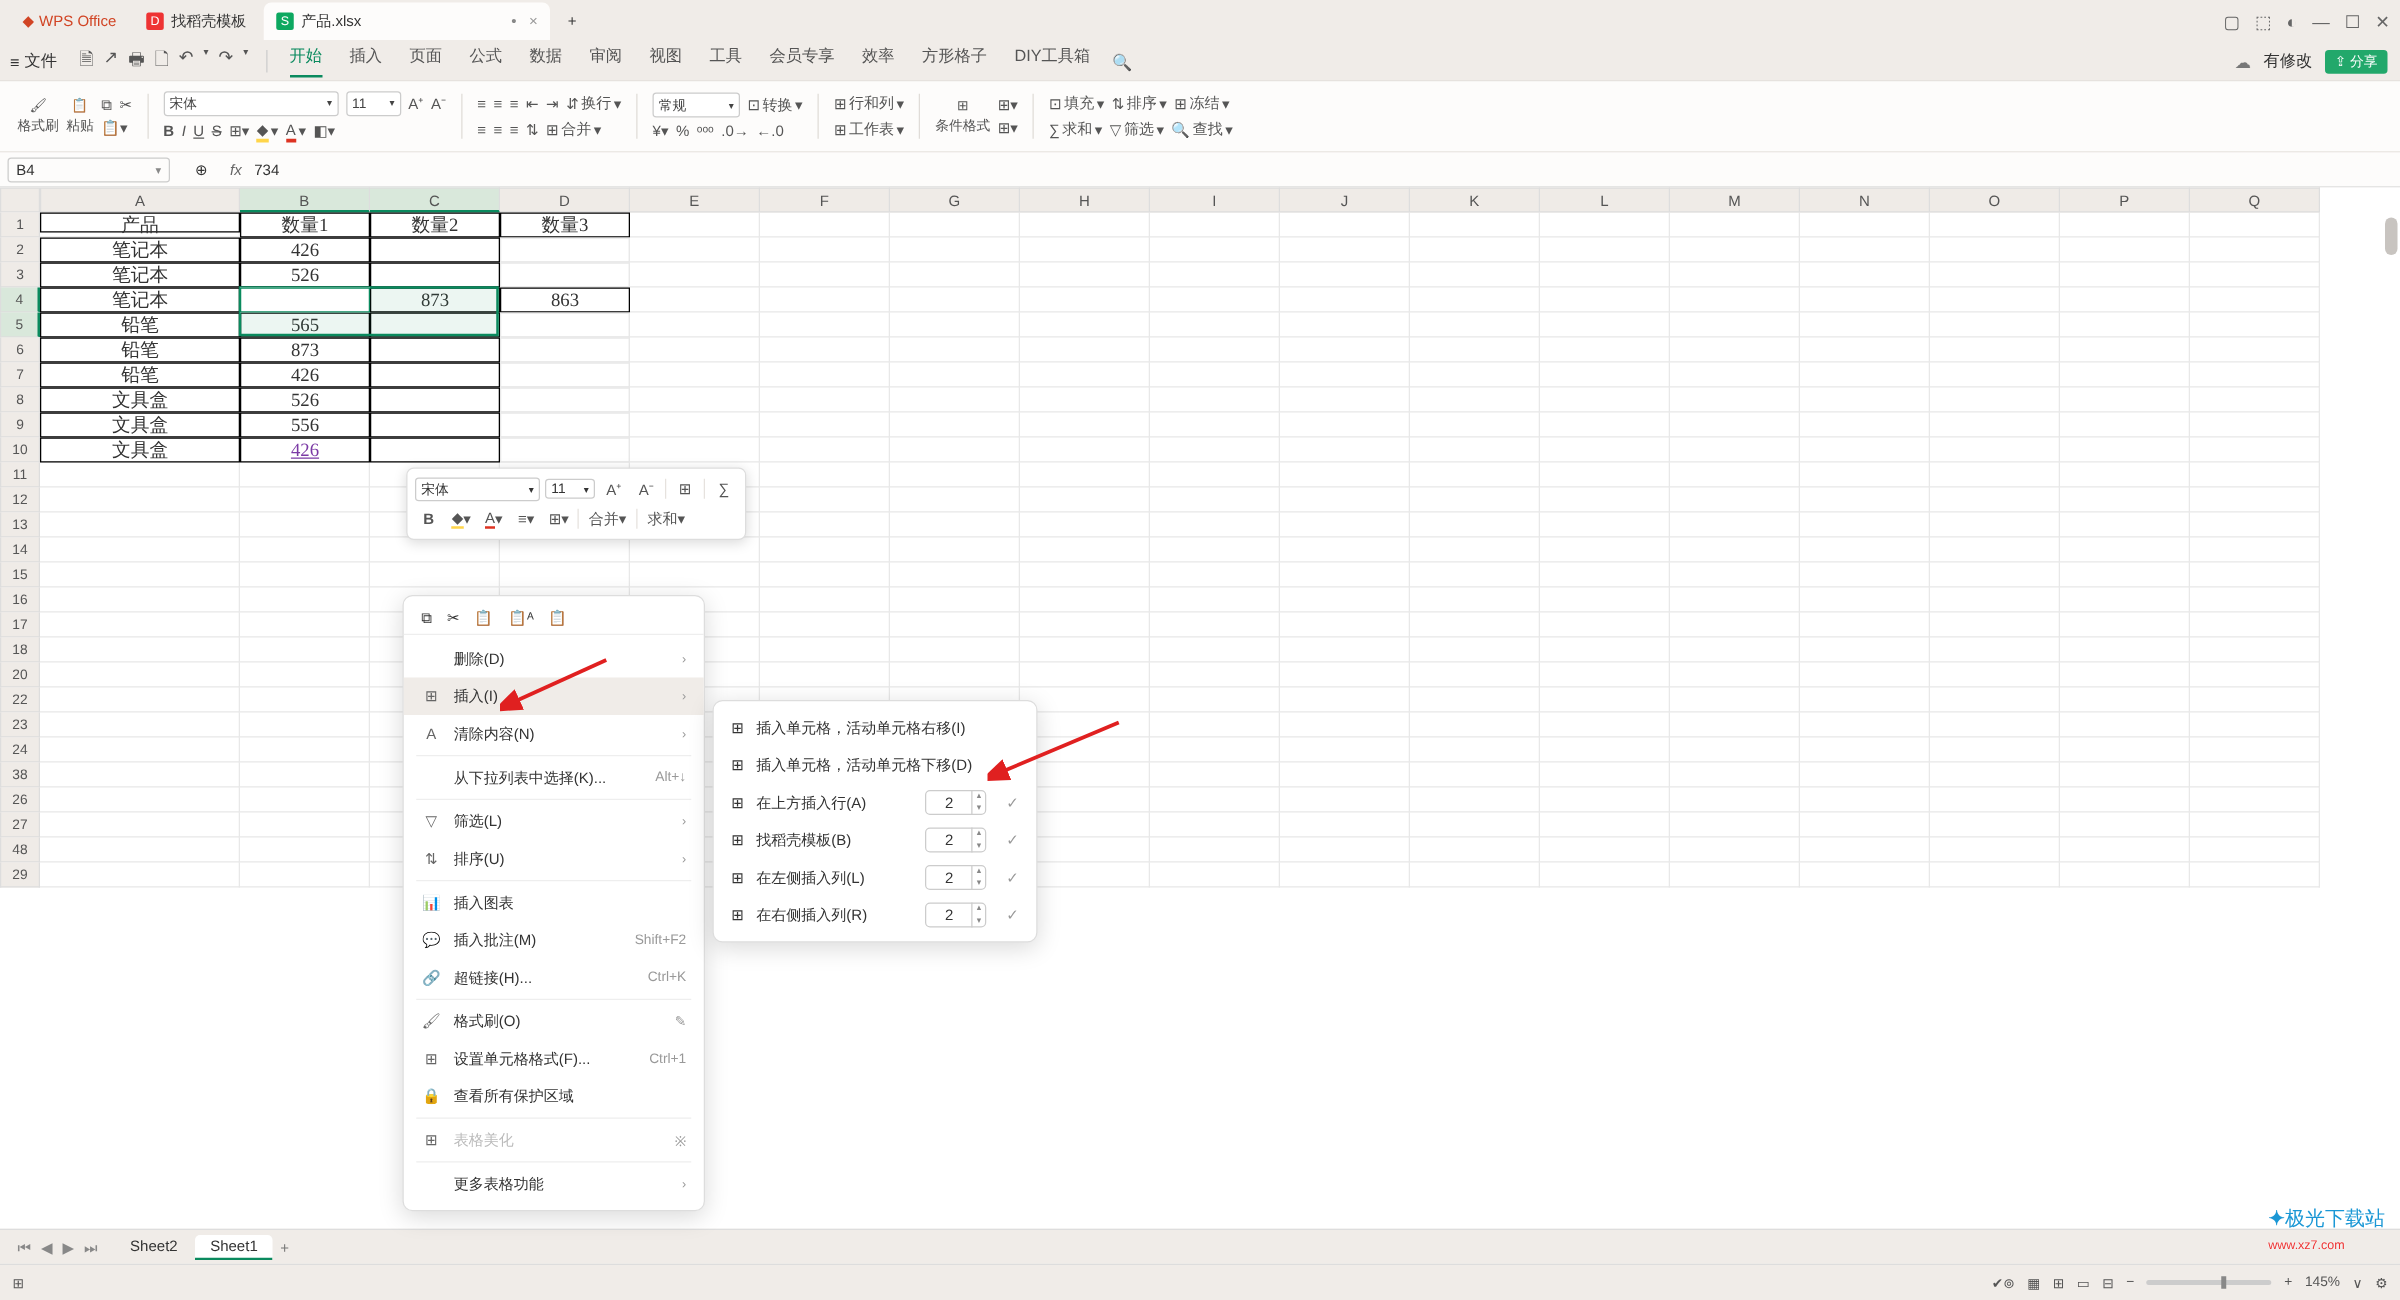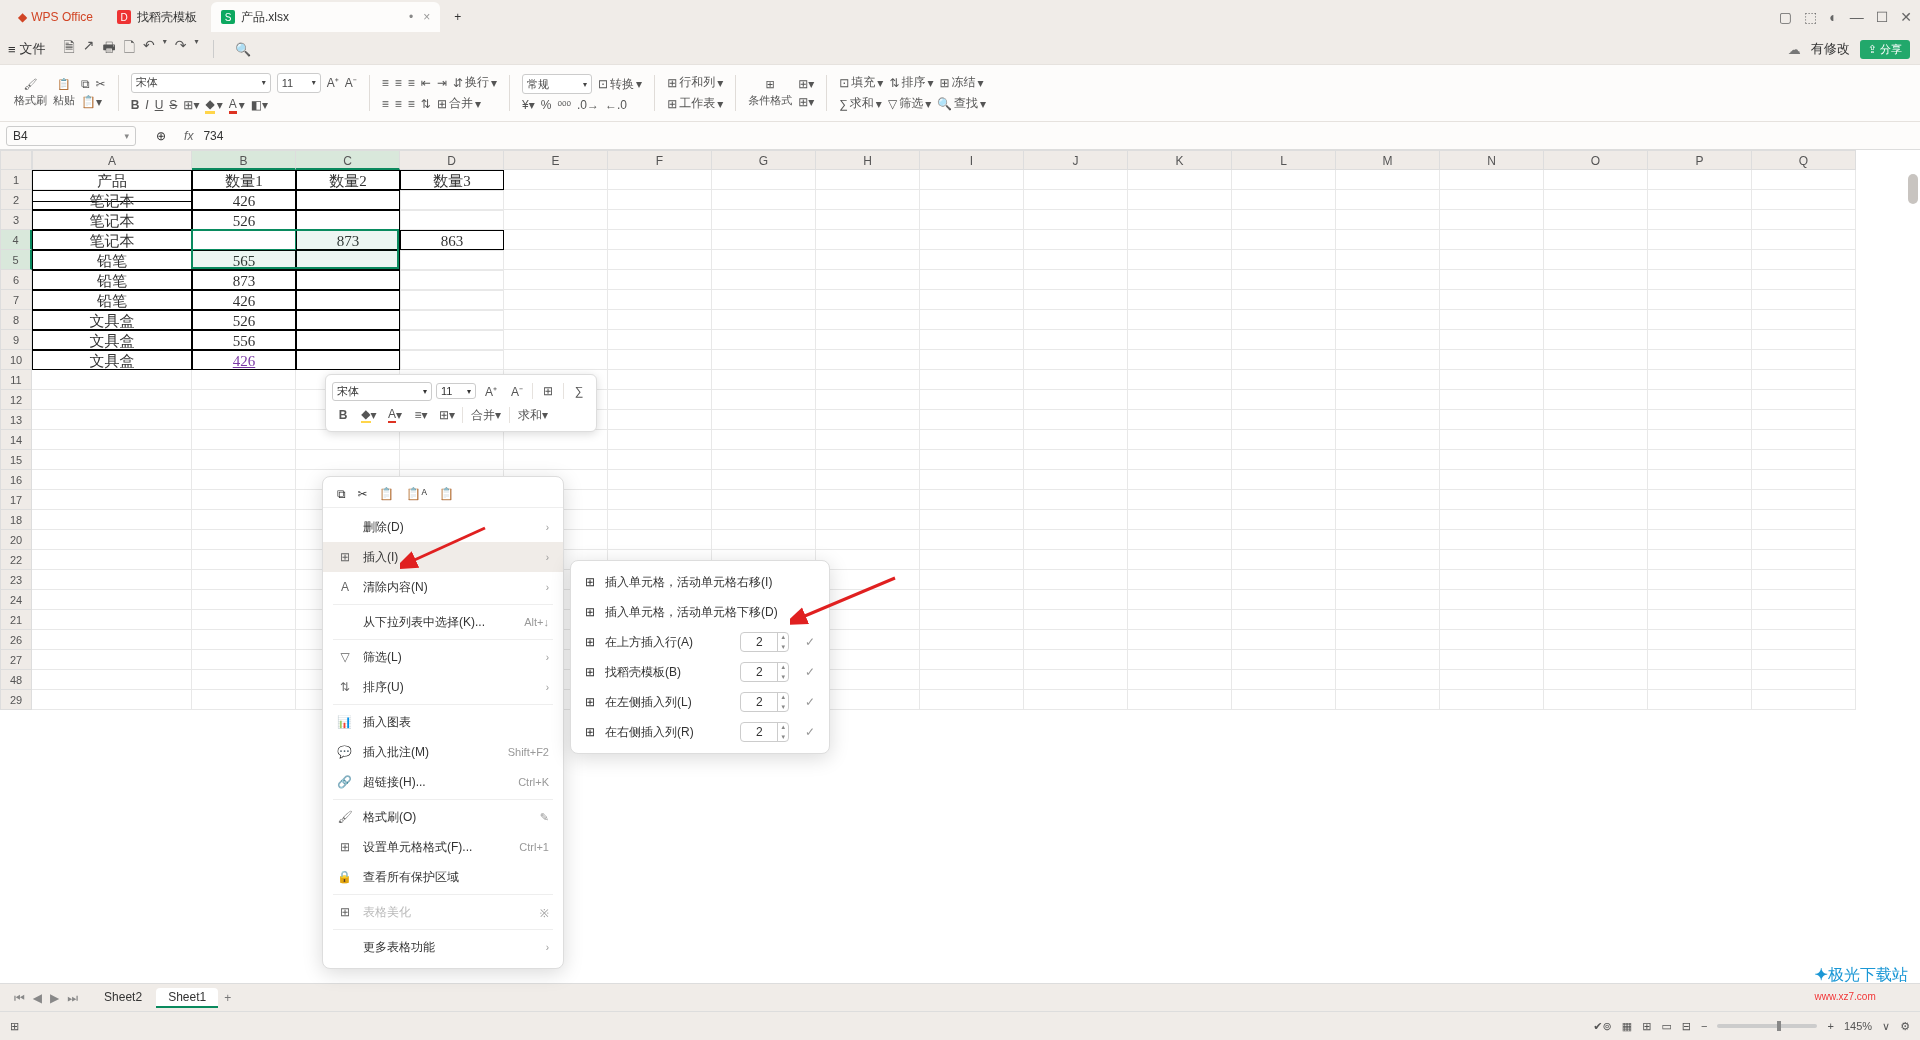--- a/index.html
+++ b/index.html
@@ -118,20 +118,34 @@
     <span>🗎</span>
     <span>↗</span>
     <span>🖶</span>
     <span>🗋</span>
     <span>↶</span>
     <span style="font-size:8px;">▾</span>
     <span>↷</span>
     <span style="font-size:8px;">▾</span>
   </div>
   <div class="menu-divider"></div>
+  <div class="menus" id="mainmenus">
+      <span class="active">开始</span>
+      <span>插入</span>
+      <span>页面</span>
+      <span>公式</span>
+      <span>数据</span>
+      <span>审阅</span>
+      <span>视图</span>
+      <span>工具</span>
+      <span>会员专享</span>
+      <span>效率</span>
+      <span>方形格子</span>
+      <span>DIY工具箱</span>
+    </div>
   <span style="margin-left:18px;color:#777;">🔍</span>
   <div class="rightside">
     <span style="color:#777;">☁</span>
     <span>有修改</span>
     <div class="share-btn">⇪ <span>分享</span></div>
   </div>
 </div>
 
 <div class="ribbon">
   <div class="group">
@@ -764,21 +778,21 @@
           <div class="cell" style="left: 1096px; width: 104px; height: 20px; top: 0px;"></div>
           <div class="cell" style="left: 1200px; width: 104px; height: 20px; top: 0px;"></div>
           <div class="cell" style="left: 1304px; width: 104px; height: 20px; top: 0px;"></div>
           <div class="cell" style="left: 1408px; width: 104px; height: 20px; top: 0px;"></div>
           <div class="cell" style="left: 1512px; width: 104px; height: 20px; top: 0px;"></div>
           <div class="cell" style="left: 1616px; width: 104px; height: 20px; top: 0px;"></div>
           <div class="cell" style="left: 1720px; width: 104px; height: 20px; top: 0px;"></div>
         </div>
       </div>
       <div class="rowline">
-        <div class="rowhead">21</div>
+        <div class="rowhead">38</div>
         <div class="cellwrap">
           <div class="cell" style="left: 0px; width: 160px; height: 20px; top: 0px;"></div>
           <div class="cell" style="left: 160px; width: 104px; height: 20px; top: 0px;"></div>
           <div class="cell" style="left: 264px; width: 104px; height: 20px; top: 0px;"></div>
           <div class="cell" style="left: 368px; width: 104px; height: 20px; top: 0px;"></div>
           <div class="cell" style="left: 472px; width: 104px; height: 20px; top: 0px;"></div>
           <div class="cell" style="left: 576px; width: 104px; height: 20px; top: 0px;"></div>
           <div class="cell" style="left: 680px; width: 104px; height: 20px; top: 0px;"></div>
           <div class="cell" style="left: 784px; width: 104px; height: 20px; top: 0px;"></div>
           <div class="cell" style="left: 888px; width: 104px; height: 20px; top: 0px;"></div>
@@ -1069,21 +1083,21 @@
     <defs>
         <marker id="ah2" markerWidth="10" markerHeight="10" refX="2" refY="3" orient="auto">
           <path d="M0,0 L0,6 L8,3 z" fill="#e02020"></path>
         </marker>
       </defs>
     <line x1="105" y1="8" x2="10" y2="48" stroke="#e02020" stroke-width="3" marker-end="url(#ah2)"></line>
   </svg>
 
   <div style="position:absolute;right:2px;top:24px;width:10px;height:30px;background:#c8c4c0;border-radius:5px;"></div>
   <div style="position:absolute;right:2px;bottom:36px;width:10px;height:12px;color:#999;">▾</div>
-<div class="cell datacell" style="left: 32px; top: 20px; width: 160px; height: 32px; position: absolute;">产品</div>
+<div class="cell datacell" style="left: 32px; top: 20px; width: 160px; height: 16px; position: absolute;">产品</div>
     <div class="cell datacell" style="left: 192px; top: 20px; width: 104px; height: 20px; position: absolute;">数量1</div>
     <div class="cell datacell" style="left: 296px; top: 20px; width: 104px; height: 20px; position: absolute;">数量2</div>
     <div class="cell datacell" style="left: 400px; top: 20px; width: 104px; height: 20px; position: absolute;">数量3</div>
     <div class="cell datacell" style="left: 32px; top: 40px; width: 160px; height: 20px; position: absolute;">笔记本</div>
     <div class="cell datacell" style="left: 192px; top: 40px; width: 104px; height: 20px; position: absolute;">426</div>
     <div class="cell datacell" style="left: 296px; top: 40px; width: 104px; height: 20px; position: absolute;"></div>
     <div class="cell" style="left: 400px; top: 40px; width: 104px; height: 20px; position: absolute; border: 1px solid rgb(232, 232, 232);"></div>
     <div class="cell datacell" style="left: 32px; top: 60px; width: 160px; height: 20px; position: absolute;">笔记本</div>
     <div class="cell datacell" style="left: 192px; top: 60px; width: 104px; height: 20px; position: absolute;">526</div>
     <div class="cell datacell" style="left: 296px; top: 60px; width: 104px; height: 20px; position: absolute;"></div>

